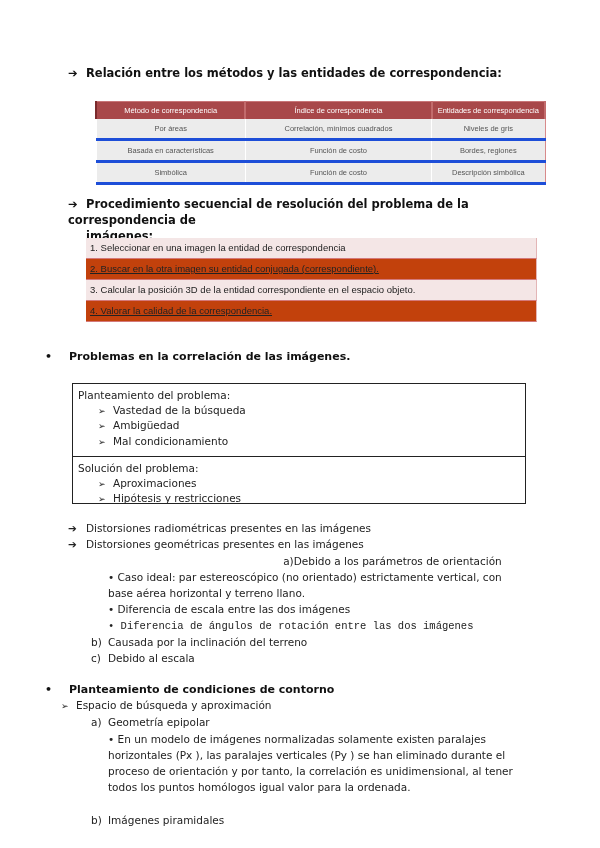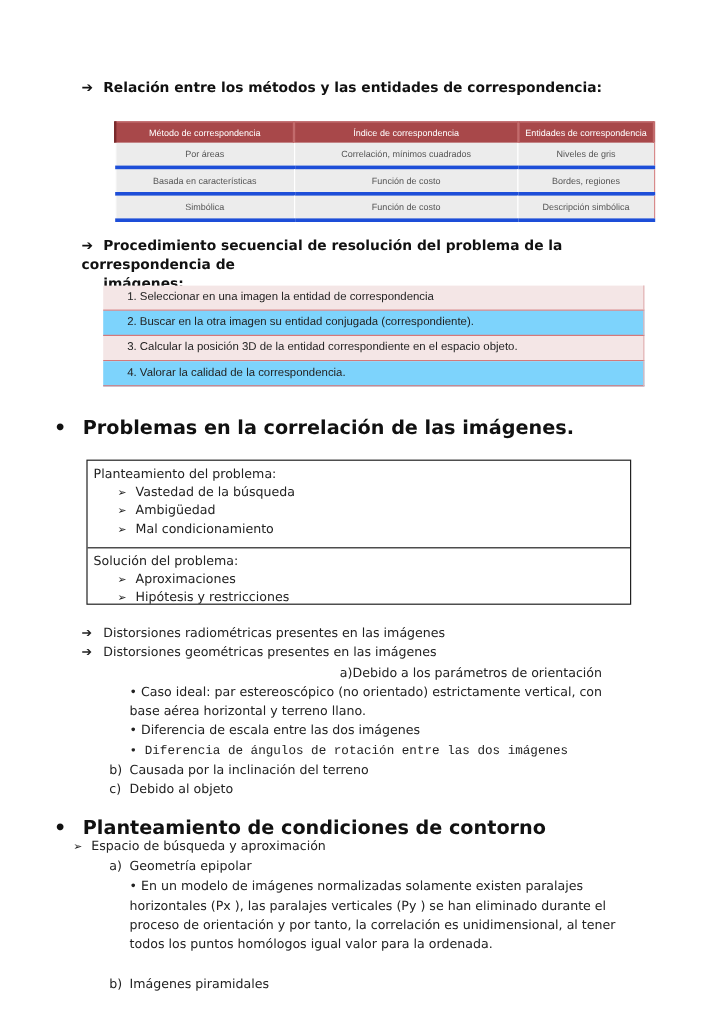--- a/index.html
+++ b/index.html
@@ -29,29 +29,29 @@
   .rel-table td {
     background: #ececec; height: 19px; text-align: center; padding: 0;
     border-bottom: 3px solid #1d4ed8; border-left: 1px solid #fff; color: #555;
   }
   .rel-table td:last-child { border-right: 1px solid #d88a8b; }
 
   
   .steps { position: absolute; left: 86px; top: 238px; width: 451px; }
   .step {
     height: 20px; line-height: 20px; font-family: "Liberation Sans", sans-serif;
-    font-size: 9.5px; padding-left: 20px; color: #222;
+    font-size: 9.5px; padding-left: 4px; color: #222;
     border-bottom: 1px solid #d4797a; border-right: 1px solid #e3b5b6;
   }
   .step.light { background: #f4e6e6; }
-  .step.dark { background: #7dd3fc; }
+  .step.dark { background: #c2410c; text-decoration: underline; }
 
   
   .bullet-h {
-    font-family: "DejaVu Sans", sans-serif; font-weight: bold; font-size: 16px;
+    font-family: "DejaVu Sans", sans-serif; font-weight: bold; font-size: 11px;
     color: #111; line-height: 16px;
   }
   .bullet-h .dot { display: inline-block; width: 24px; }
 
   
   .pbox {
     position: absolute; left: 72px; top: 383px; width: 452px; height: 119px;
     border: 1px solid #222; font-family: "DejaVu Sans", sans-serif; font-size: 10.5px;
     color: #222;
   }
@@ -134,21 +134,21 @@
 
 <div class="abs body-txt" style="left:68px; top:520px;">
   <div class="line"><span class="mk-arrow">➔</span><span>Distorsiones radiométricas presentes en las imágenes</span></div>
   <div class="line"><span class="mk-arrow">➔</span><span>Distorsiones geométricas presentes en las imágenes</span></div>
   <div class="line" style="padding-left:23px;text-align:right;"><span class="mk-letter">a)</span><span>Debido a los parámetros de orientación</span></div>
   <div class="line" style="padding-left:40px;">• Caso ideal: par estereoscópico (no orientado) estrictamente vertical, con</div>
   <div class="line" style="padding-left:40px;">base aérea horizontal y terreno llano.</div>
   <div class="line" style="padding-left:40px;">• Diferencia de escala entre las dos imágenes</div>
   <div class="line" style="padding-left:40px;font-family:Liberation Mono, monospace;">• Diferencia de ángulos de rotación entre las dos imágenes</div>
   <div class="line" style="padding-left:23px;"><span class="mk-letter">b)</span><span>Causada por la inclinación del terreno</span></div>
-  <div class="line" style="padding-left:23px;"><span class="mk-letter">c)</span><span>Debido al objeto</span></div>
+  <div class="line" style="padding-left:23px;"><span class="mk-letter">c)</span><span>Debido al escala</span></div>
 </div>
 
 <div class="abs bullet-h" style="left:45px; top:682px;">
   <span class="dot">•</span><span>Planteamiento de condiciones de contorno</span>
 </div>
 <div class="abs body-txt" style="left:61px; top:697px;">
   <div class="line"><span style="display:inline-block;width:15px;font-size:9px;">➢</span><span>Espacio de búsqueda y aproximación</span></div>
   <div class="line" style="padding-left:30px;"><span class="mk-letter">a)</span><span>Geometría epipolar</span></div>
   <div class="line" style="padding-left:47px;">• En un modelo de imágenes normalizadas solamente existen paralajes</div>
   <div class="line" style="padding-left:47px;">horizontales (Px ), las paralajes verticales (Py ) se han eliminado durante el</div>

